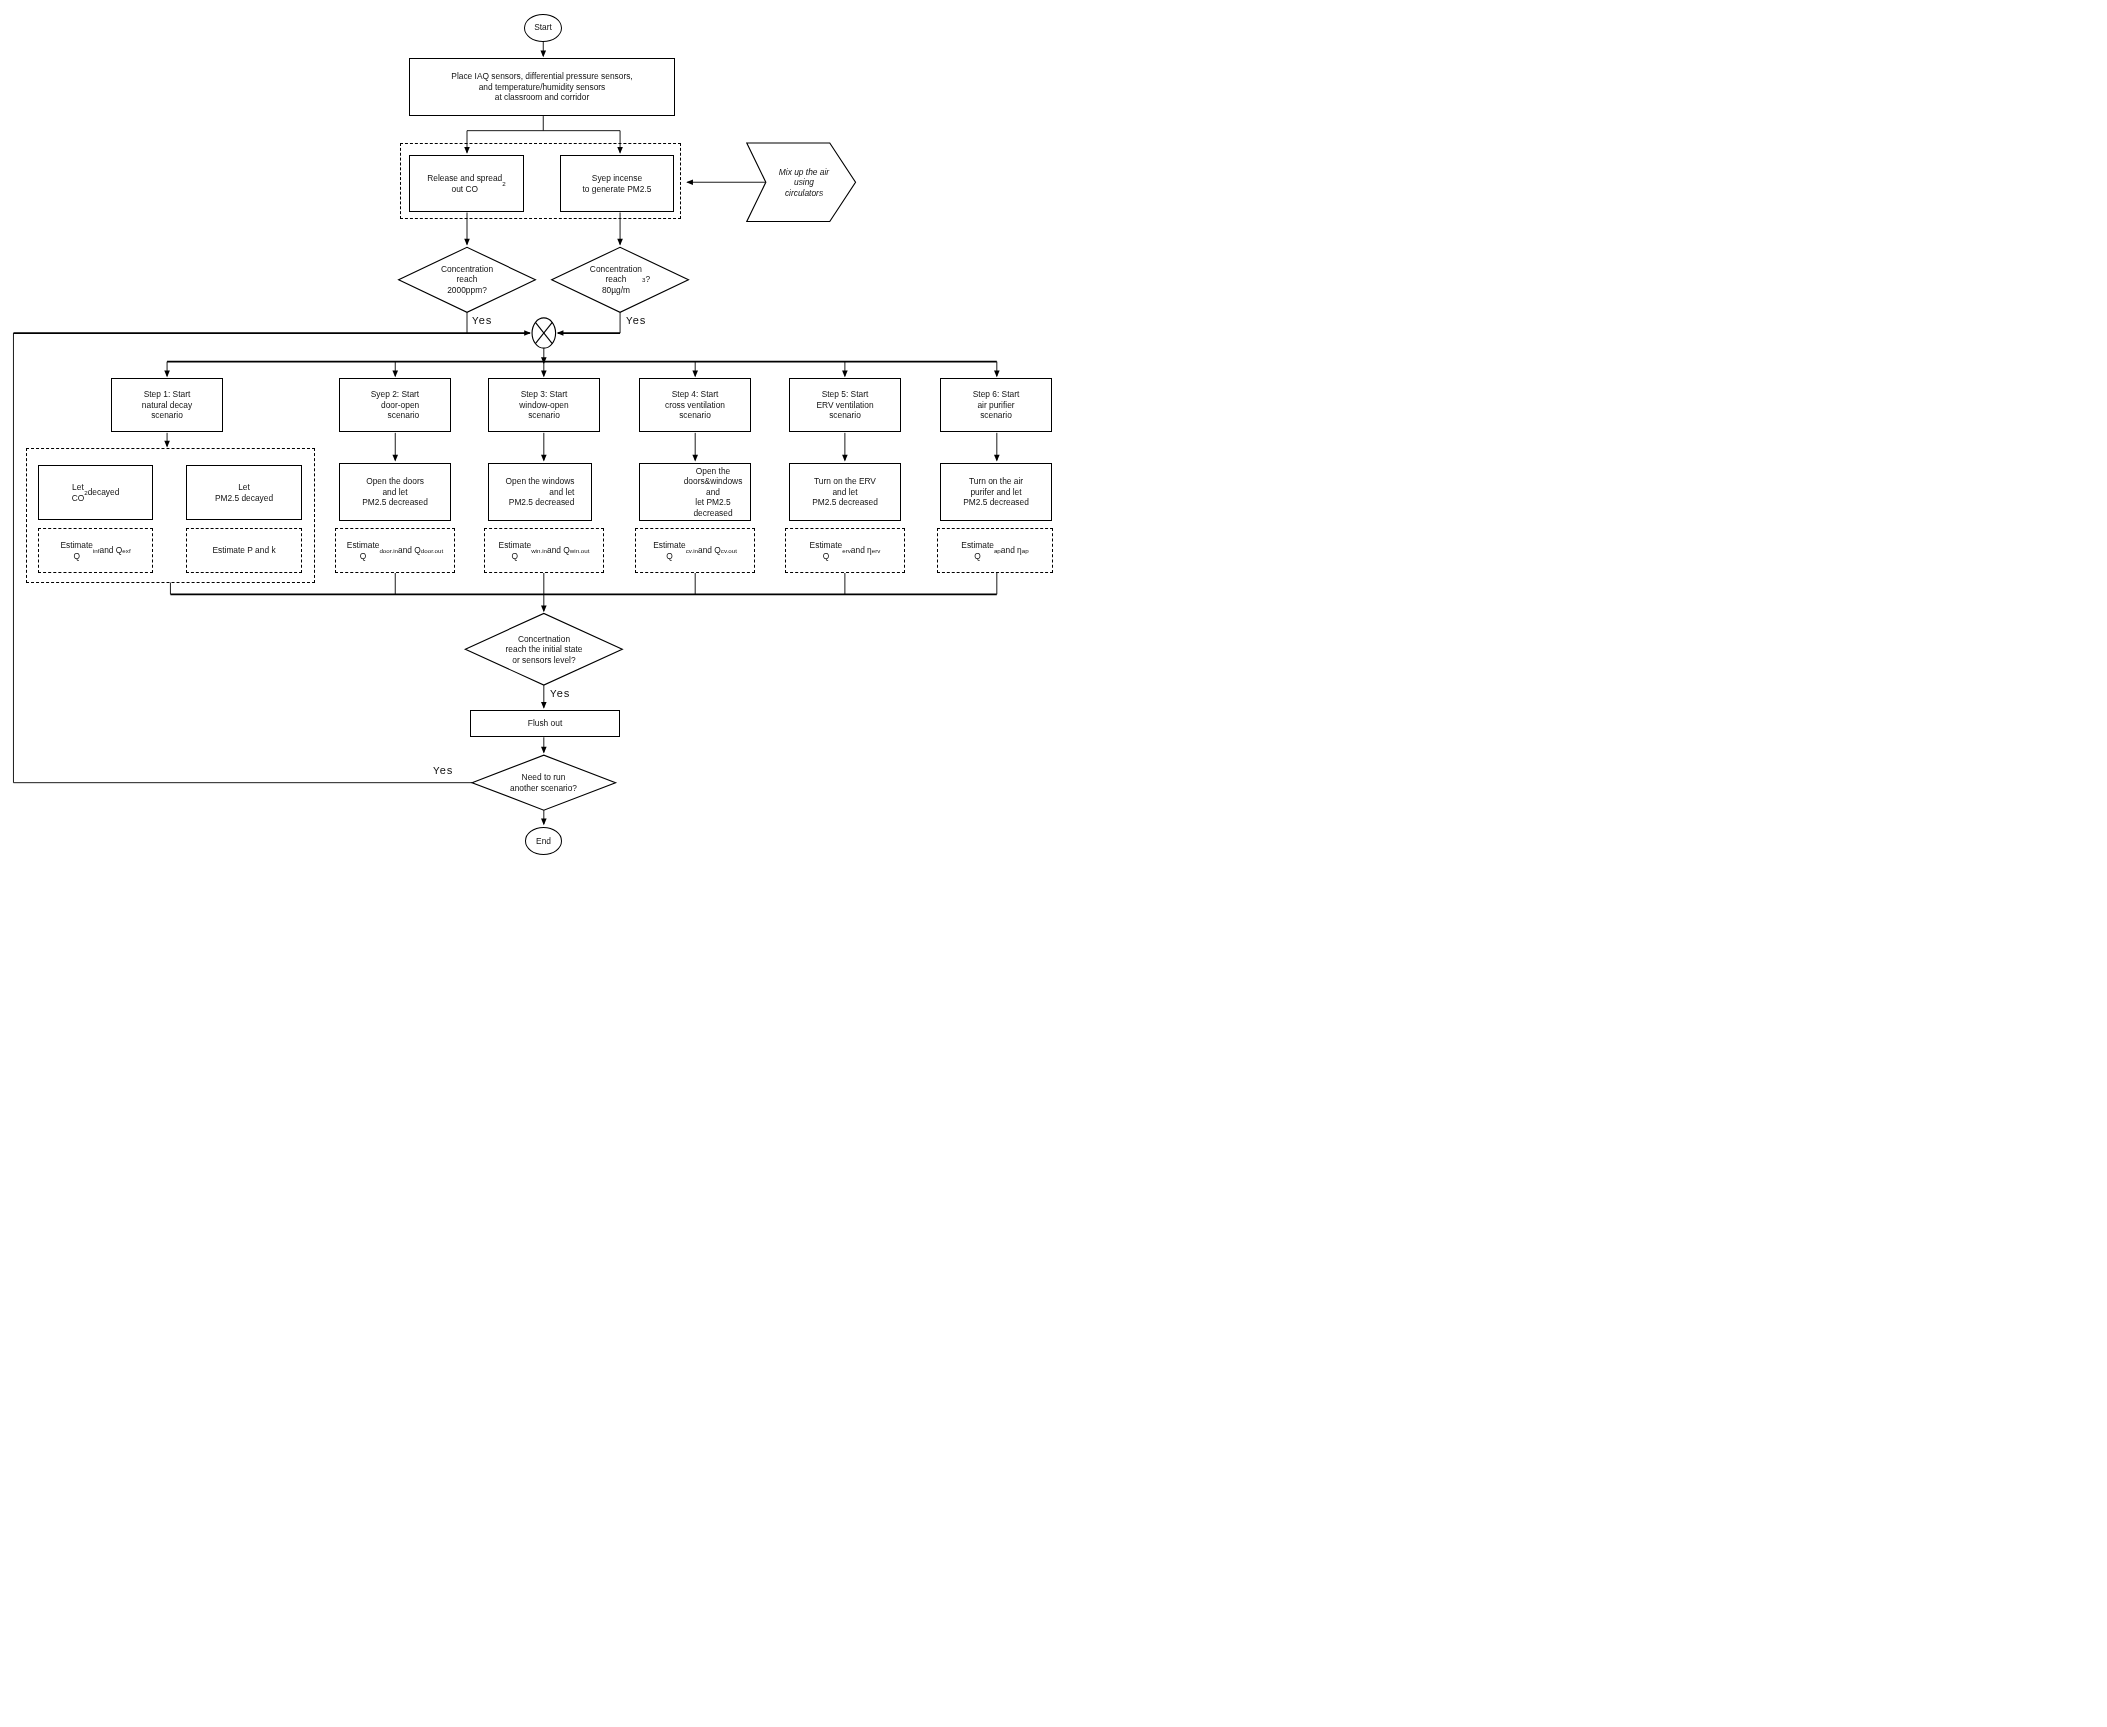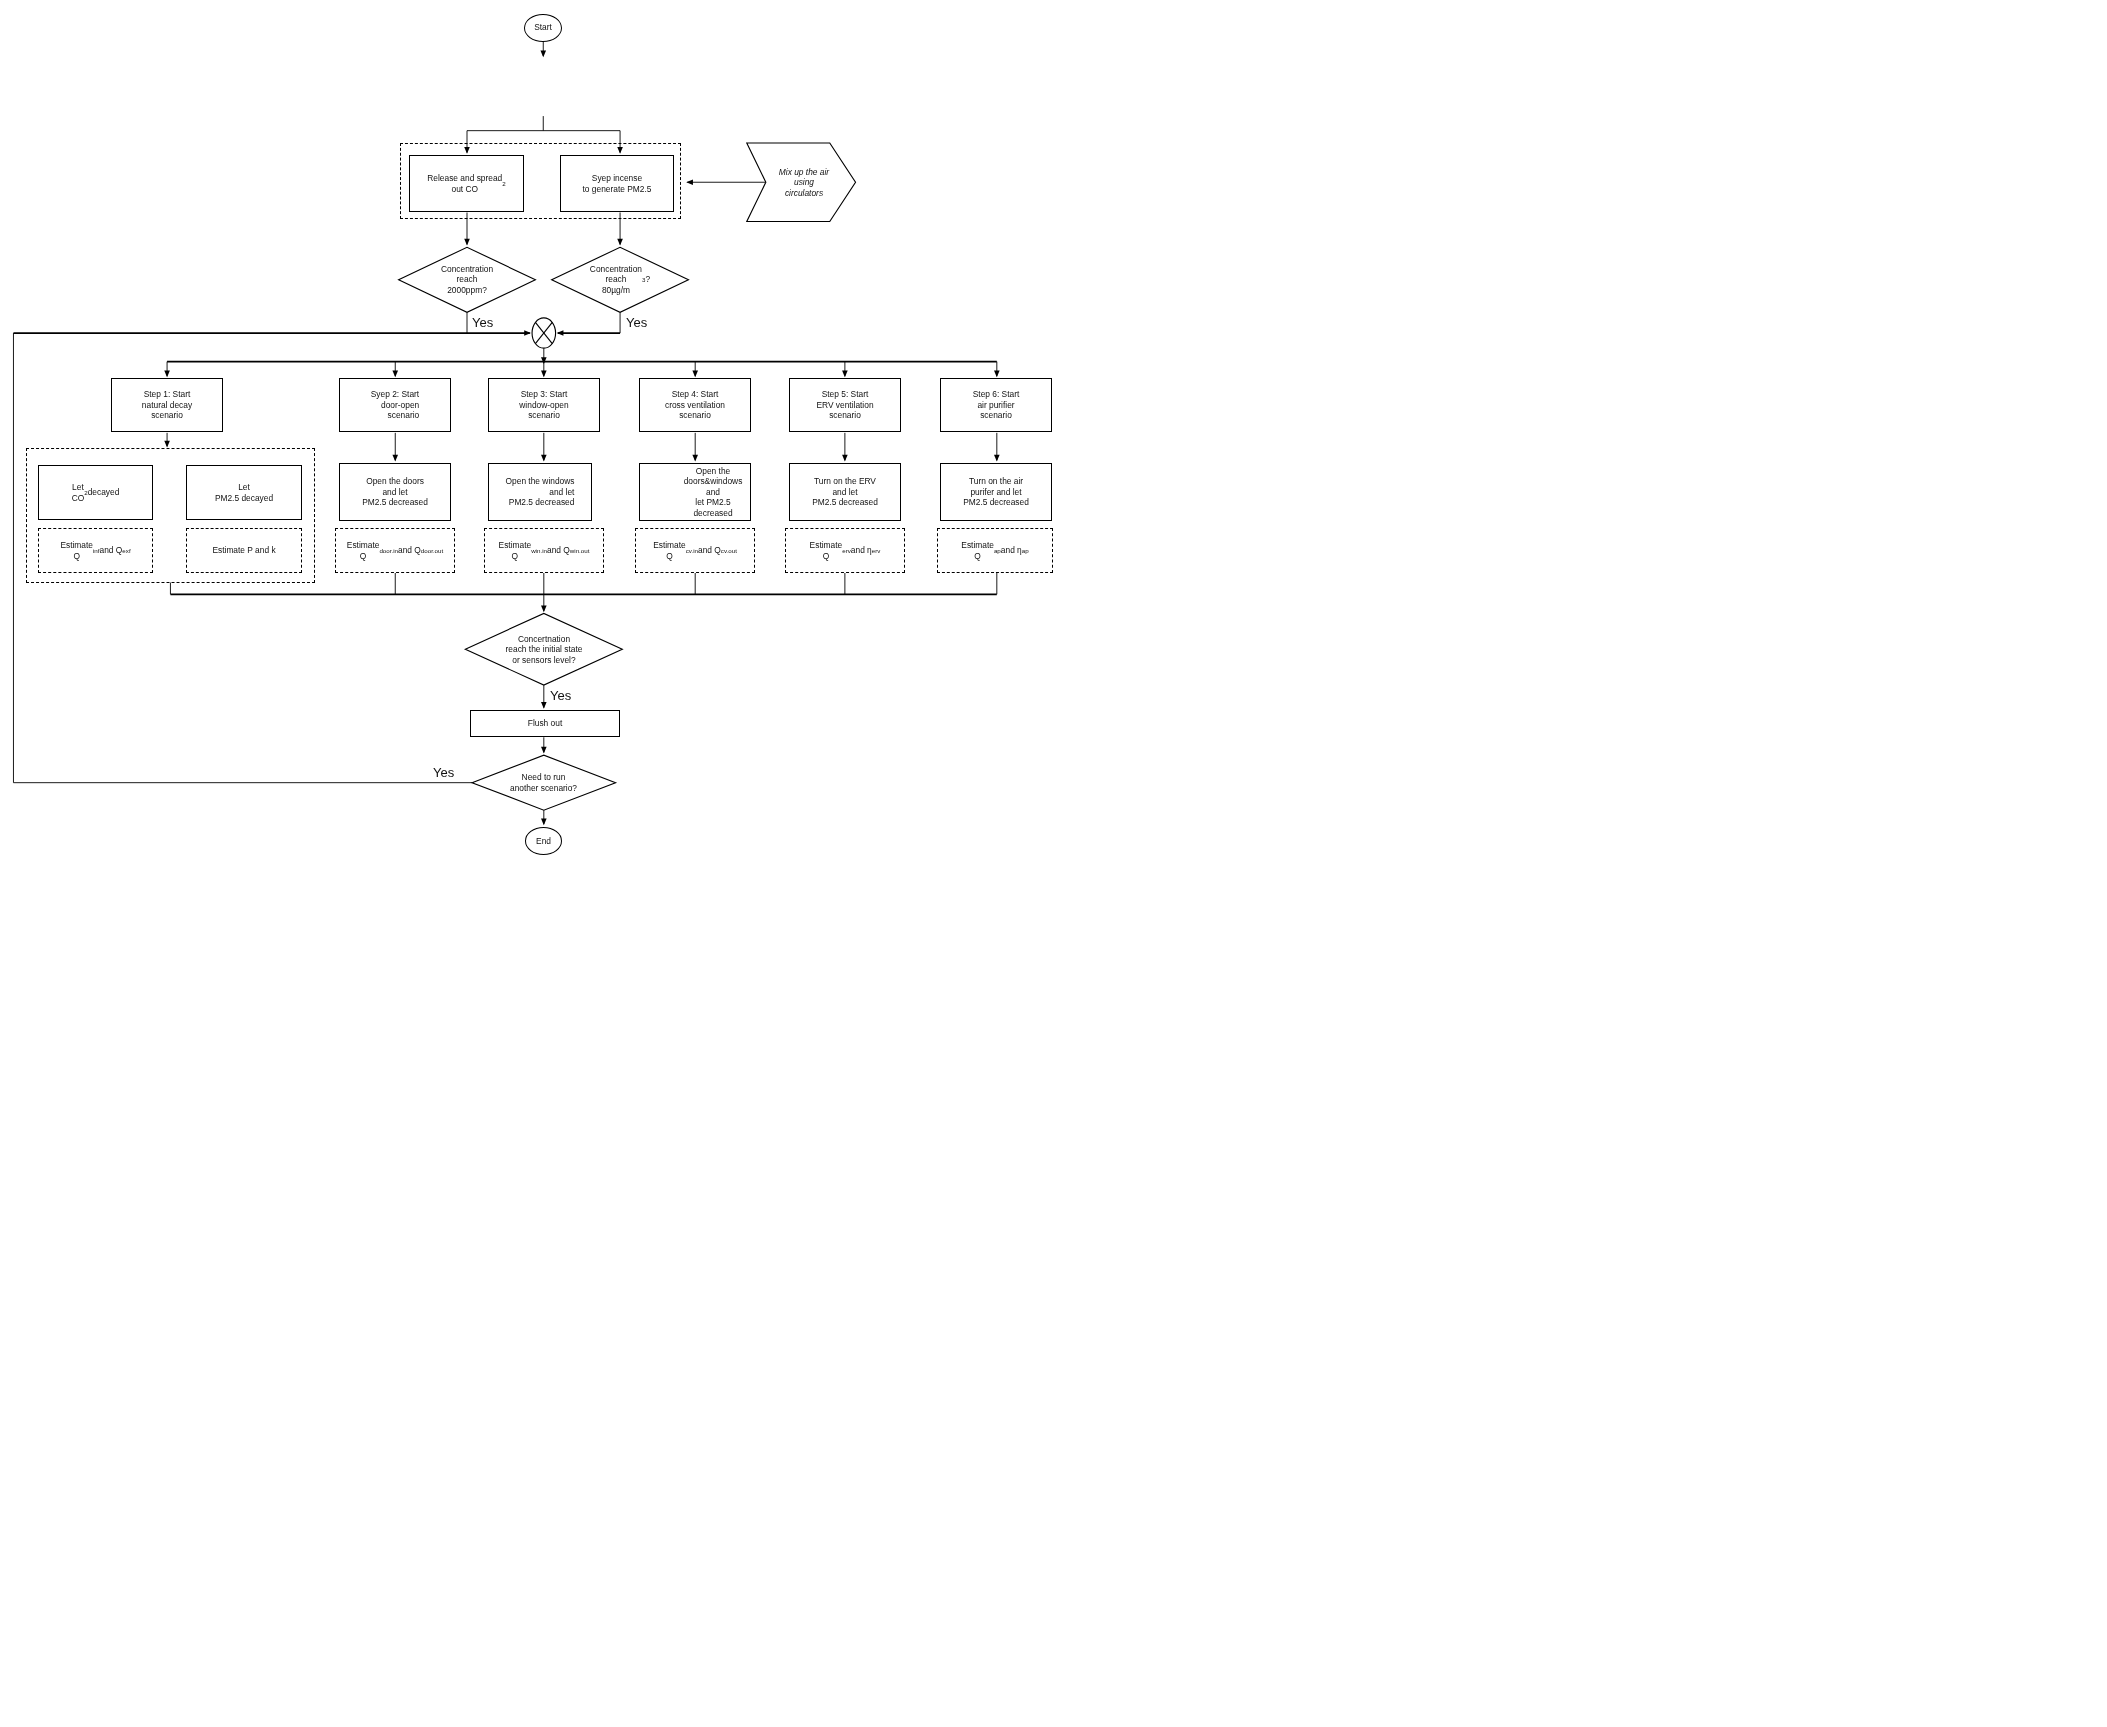--- a/index.html
+++ b/index.html
@@ -9,21 +9,21 @@
   #wires{position:absolute;left:0;top:0;z-index:0;}
   .node{position:absolute;display:flex;align-items:center;justify-content:center;
         text-align:center;background:#fff;border:1.1px solid #000;box-sizing:border-box;
         font-size:8.4px;line-height:1.24;white-space:pre-line;z-index:2;}
   .oval{border-radius:50%;}
   .group{position:absolute;border:1.1px dashed #000;background:transparent;box-sizing:border-box;z-index:1;}
   .estimate{border:1.7px dashed #000;}
   .plain{position:absolute;display:flex;align-items:center;justify-content:center;
          text-align:center;background:transparent;border:none;box-sizing:border-box;
          font-size:8.4px;line-height:1.24;white-space:pre-line;z-index:3;}
-  .lbl{position:absolute;font-size:13px;z-index:3;white-space:nowrap;}
+  .lbl{position:absolute;font-size:11px;z-index:3;white-space:nowrap;font-family:Liberation Mono, monospace;}
   sub,sup{font-size:6.2px;}
 </style>
 </head>
 <body>
 
 <div id="canvas">
 
   <svg id="wires" width="1054" height="864" viewBox="0 0 1880 1541">
     <defs>
       <marker id="ah" markerUnits="userSpaceOnUse" markerWidth="16" markerHeight="14" refX="12" refY="7" orient="auto">
@@ -91,20 +91,23 @@
       <polygon points="842,1396 970,1347 1098,1396 970,1445"></polygon>
       <polygon points="1332,255 1480,255 1526,325 1480,395 1332,395 1366,325"></polygon>
       <ellipse cx="970" cy="594" rx="21" ry="27"></ellipse>
       <line x1="955" y1="575" x2="985" y2="613"></line>
       <line x1="985" y1="575" x2="955" y2="613"></line>
     </g>
   </svg>
 
   <div class="node oval" style="left:524px;top:13.5px;width:38px;height:28px;">Start</div>
 
+  <div class="node" style="left:409px;top:58px;width:266px;height:58px;">Place IAQ sensors, differential pressure sensors,
+and temperature/humidity sensors
+at classroom and corridor</div>
 
   <div class="group" style="left:400px;top:143px;width:281px;height:76px;"></div>
   <div class="node" style="left:409px;top:155px;width:115px;height:57px;">Release and spread
 out CO<sub>2</sub></div>
   <div class="node" style="left:560px;top:155px;width:114px;height:57px;">Syep incense
 to generate PM2.5</div>
 
   <div class="plain" style="left:758px;top:145px;width:92px;height:75px;font-style:italic;">Mix up the air
 using
 circulators</div>

